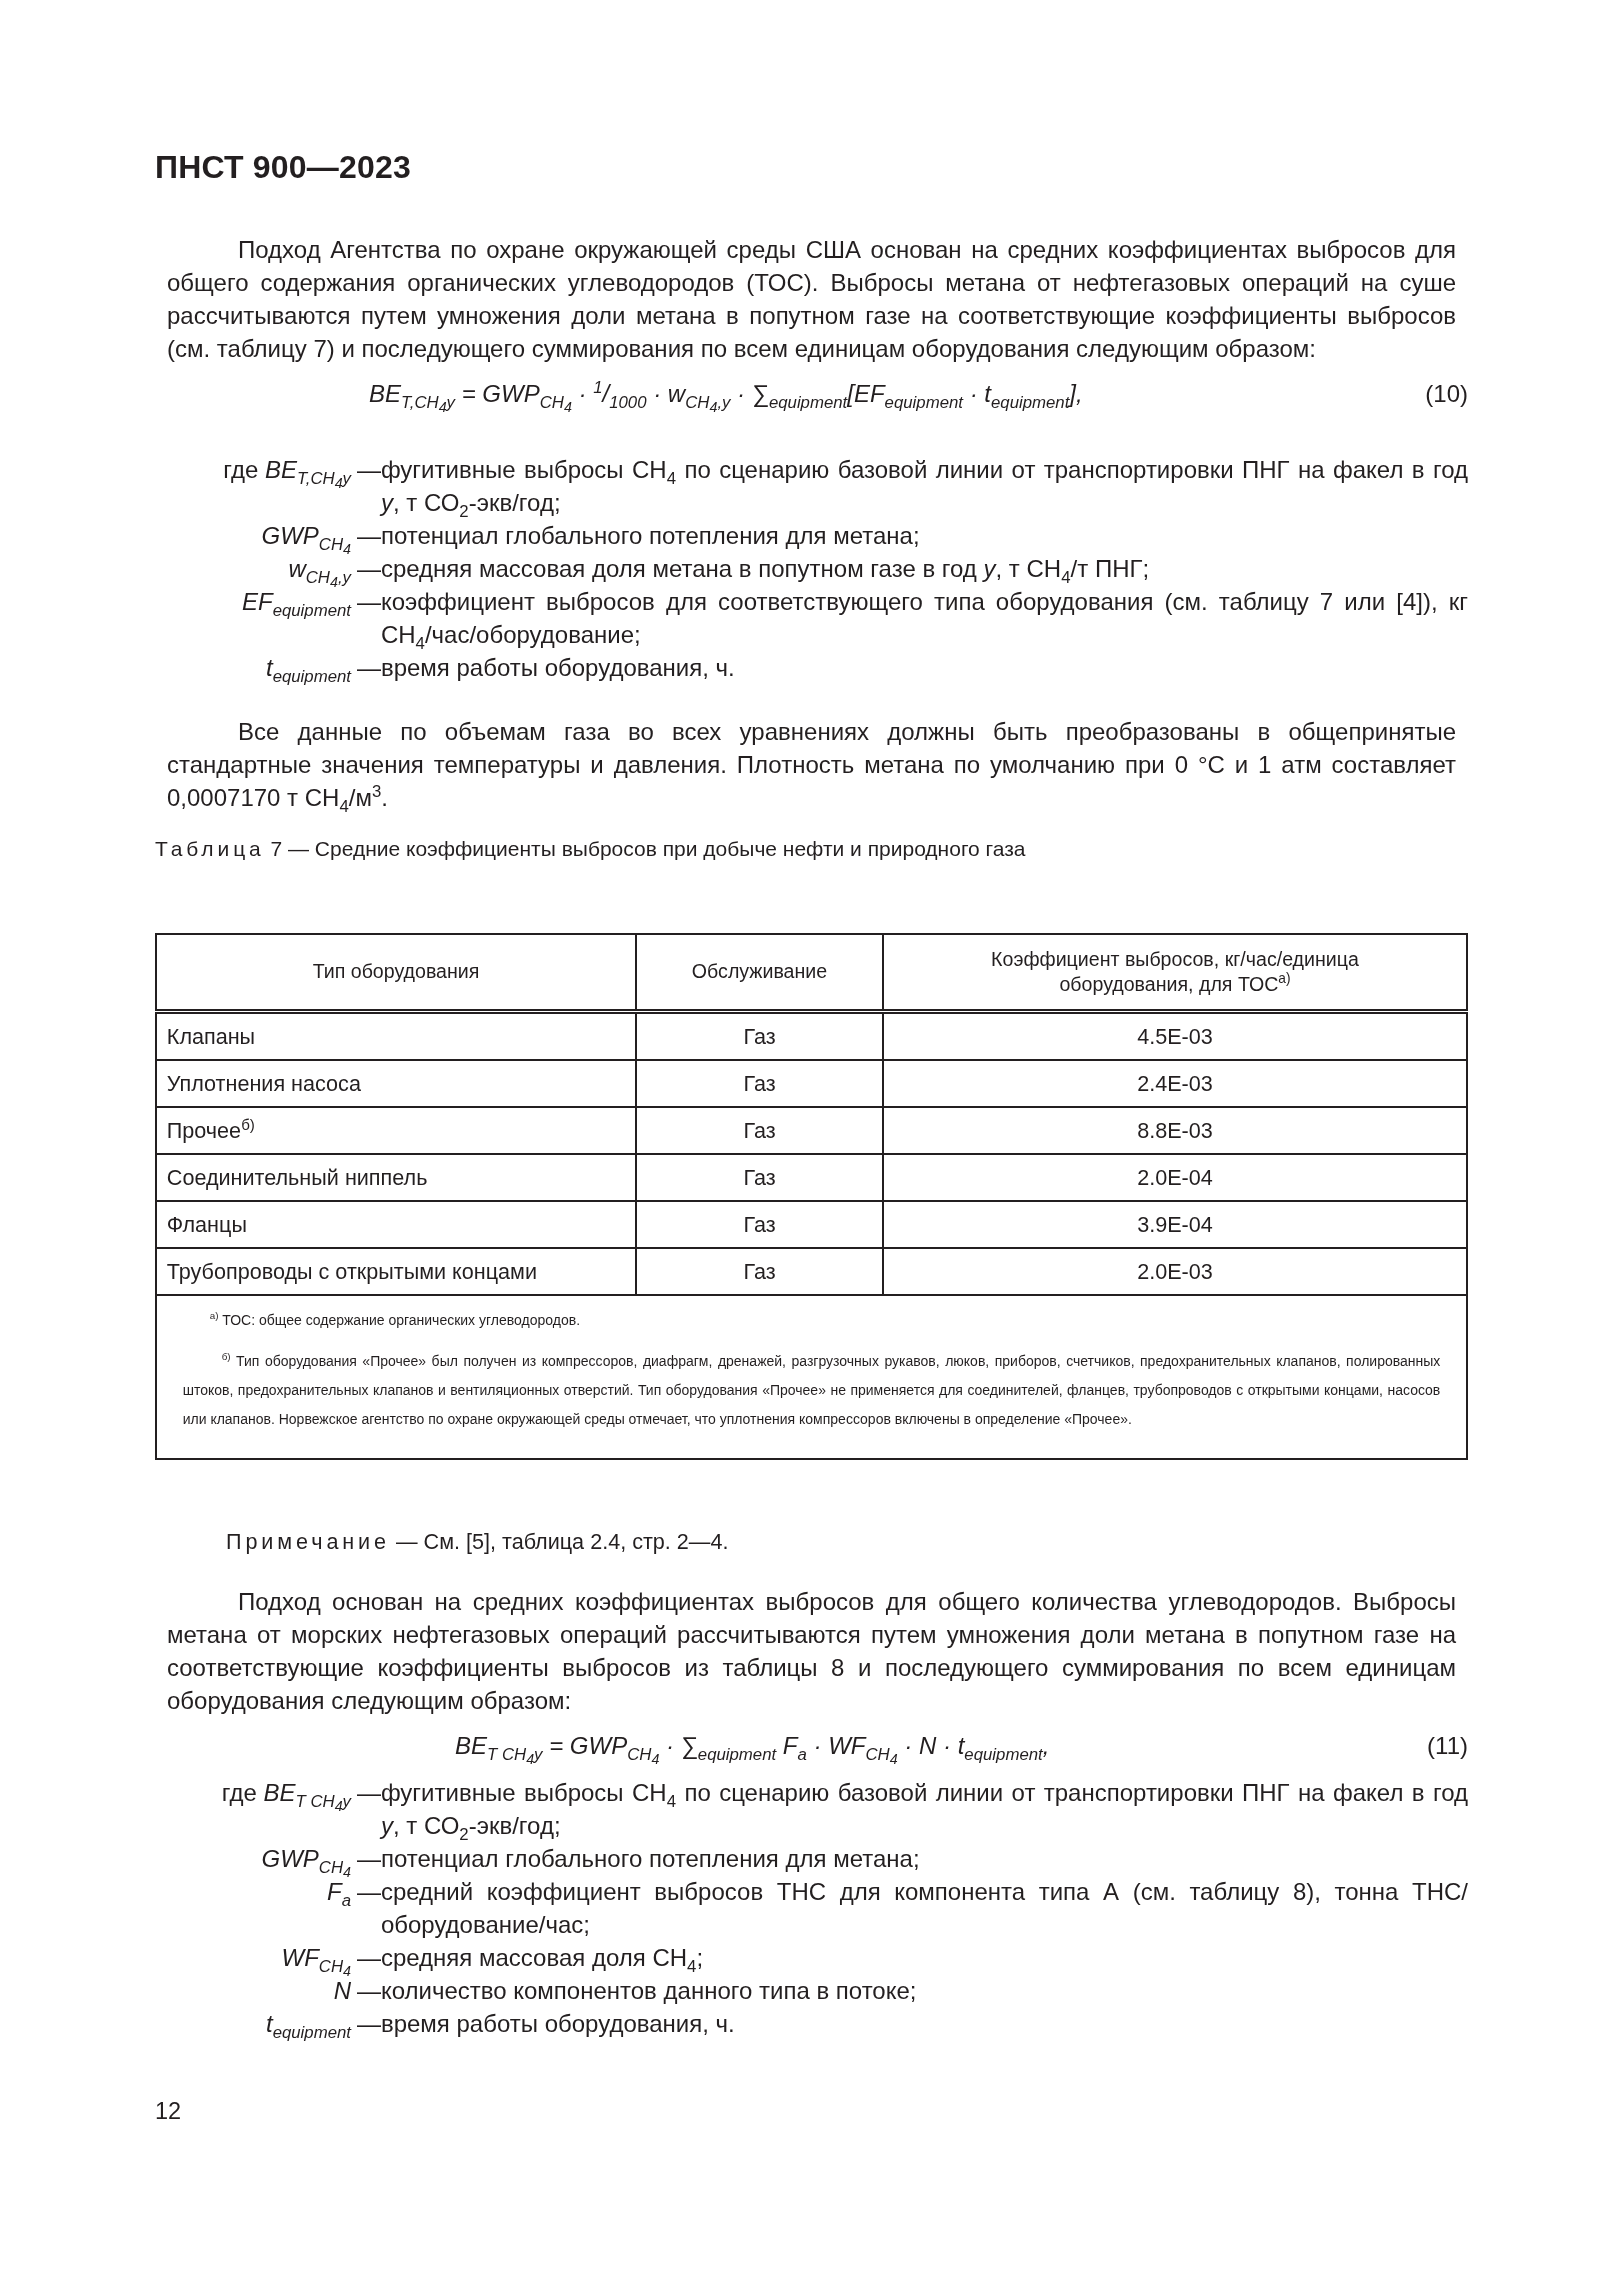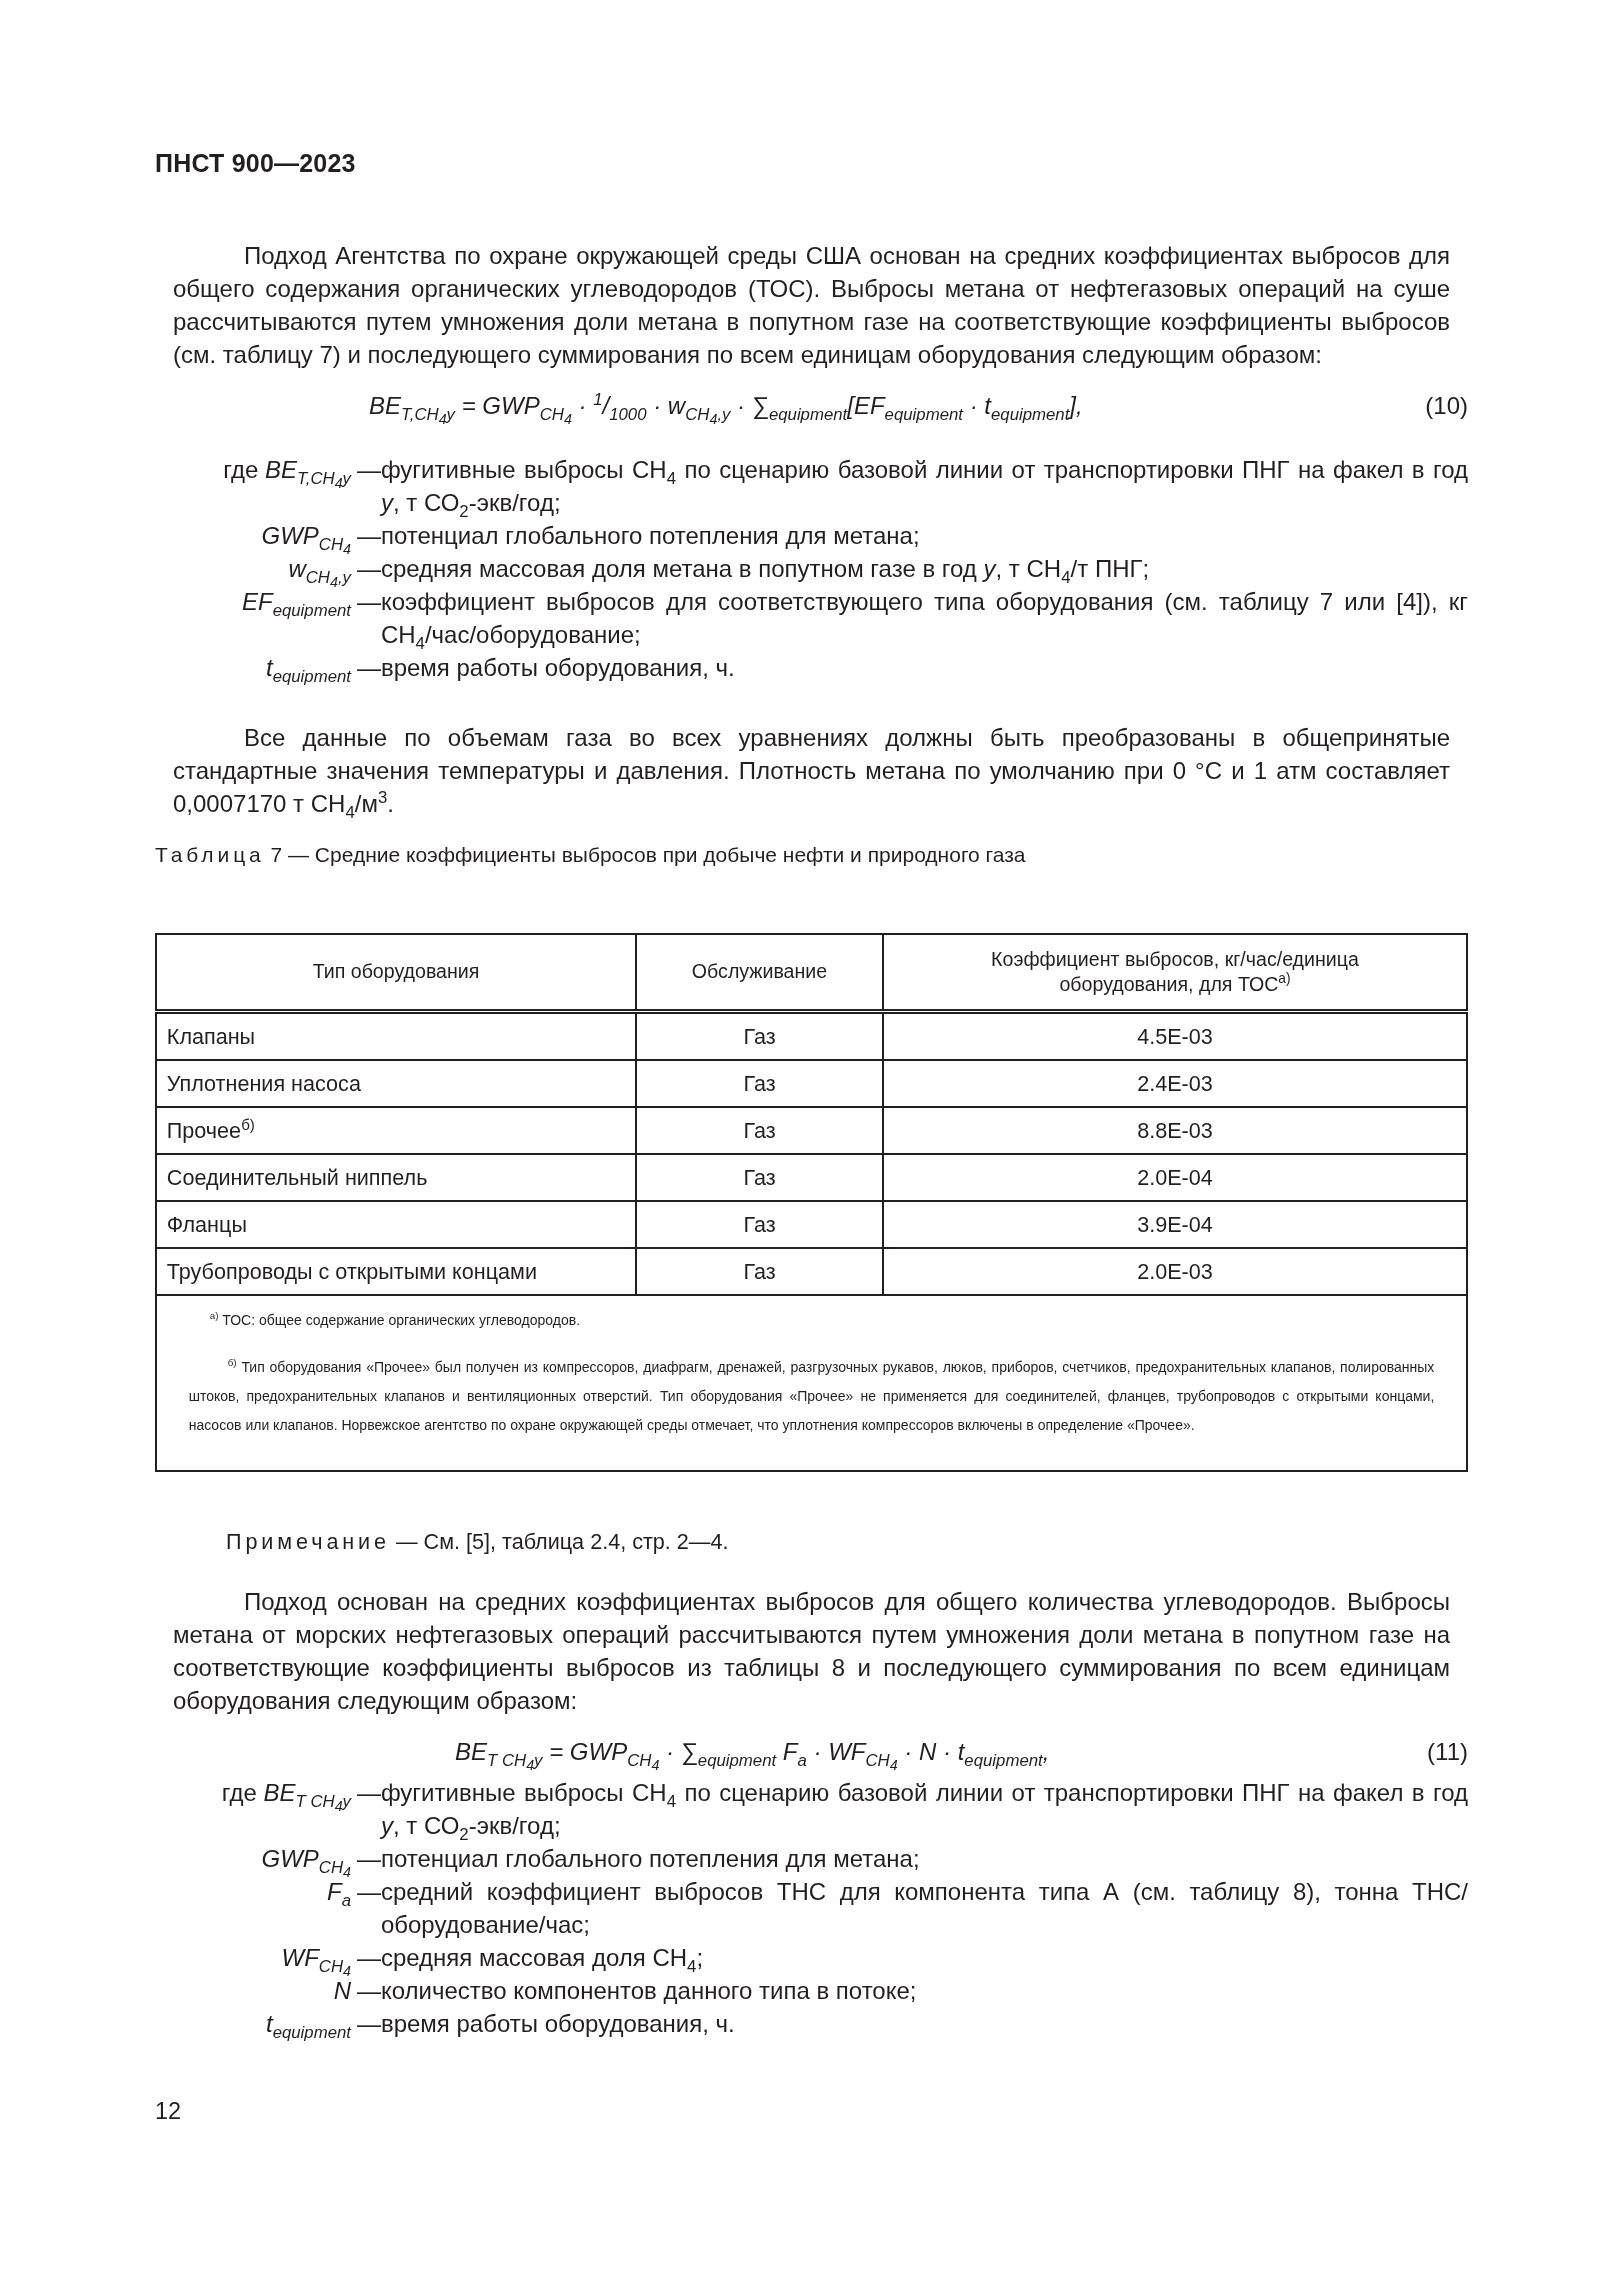--- a/index.html
+++ b/index.html
@@ -1,23 +1,23 @@
 <!DOCTYPE html>
 <html><head>
 <meta charset="utf-8">
 <style>
   html, body { margin: 0; padding: 0; background: #ffffff; }
   body {
     width: 1621px; height: 2293px; position: relative; overflow: hidden;
     font-family: "Liberation Sans", "DejaVu Sans", sans-serif;
     color: #231f20;
   }
-  .doc-header { position: absolute; left: 155px; top: 149px; font-weight: bold; font-size: 25px; letter-spacing: 0.2px; }
+  .doc-header { position: absolute; left: 155px; top: 149px; font-weight: bold; font-size: 32px; letter-spacing: 0.2px; }
   .block { position: absolute; left: 155px; width: 1313px; font-size: 24px; line-height: 33px; }
-  p { margin: 18px; text-align: justify; text-align-last: left; }
+  p { margin: 12px; text-align: justify; text-align-last: left; }
   .indent { text-indent: 71px; }
   .formula { position: relative; height: 39px; font-style: italic; font-size: 24px; }
   .formula .expr { position: absolute; white-space: nowrap; }
   .formula .num { position: absolute; right: 0; font-style: normal; }
   sub, sup { font-size: 70%; line-height: 0; }
   sub sub { font-size: 85%; }
   .defs { display: table; width: 100%; }
   .def { display: table-row; }
   .def .sym { display: table-cell; width: 196px; text-align: right; white-space: nowrap; padding-right: 5.9px; vertical-align: top; }
   .def .sym i { font-style: italic; }

